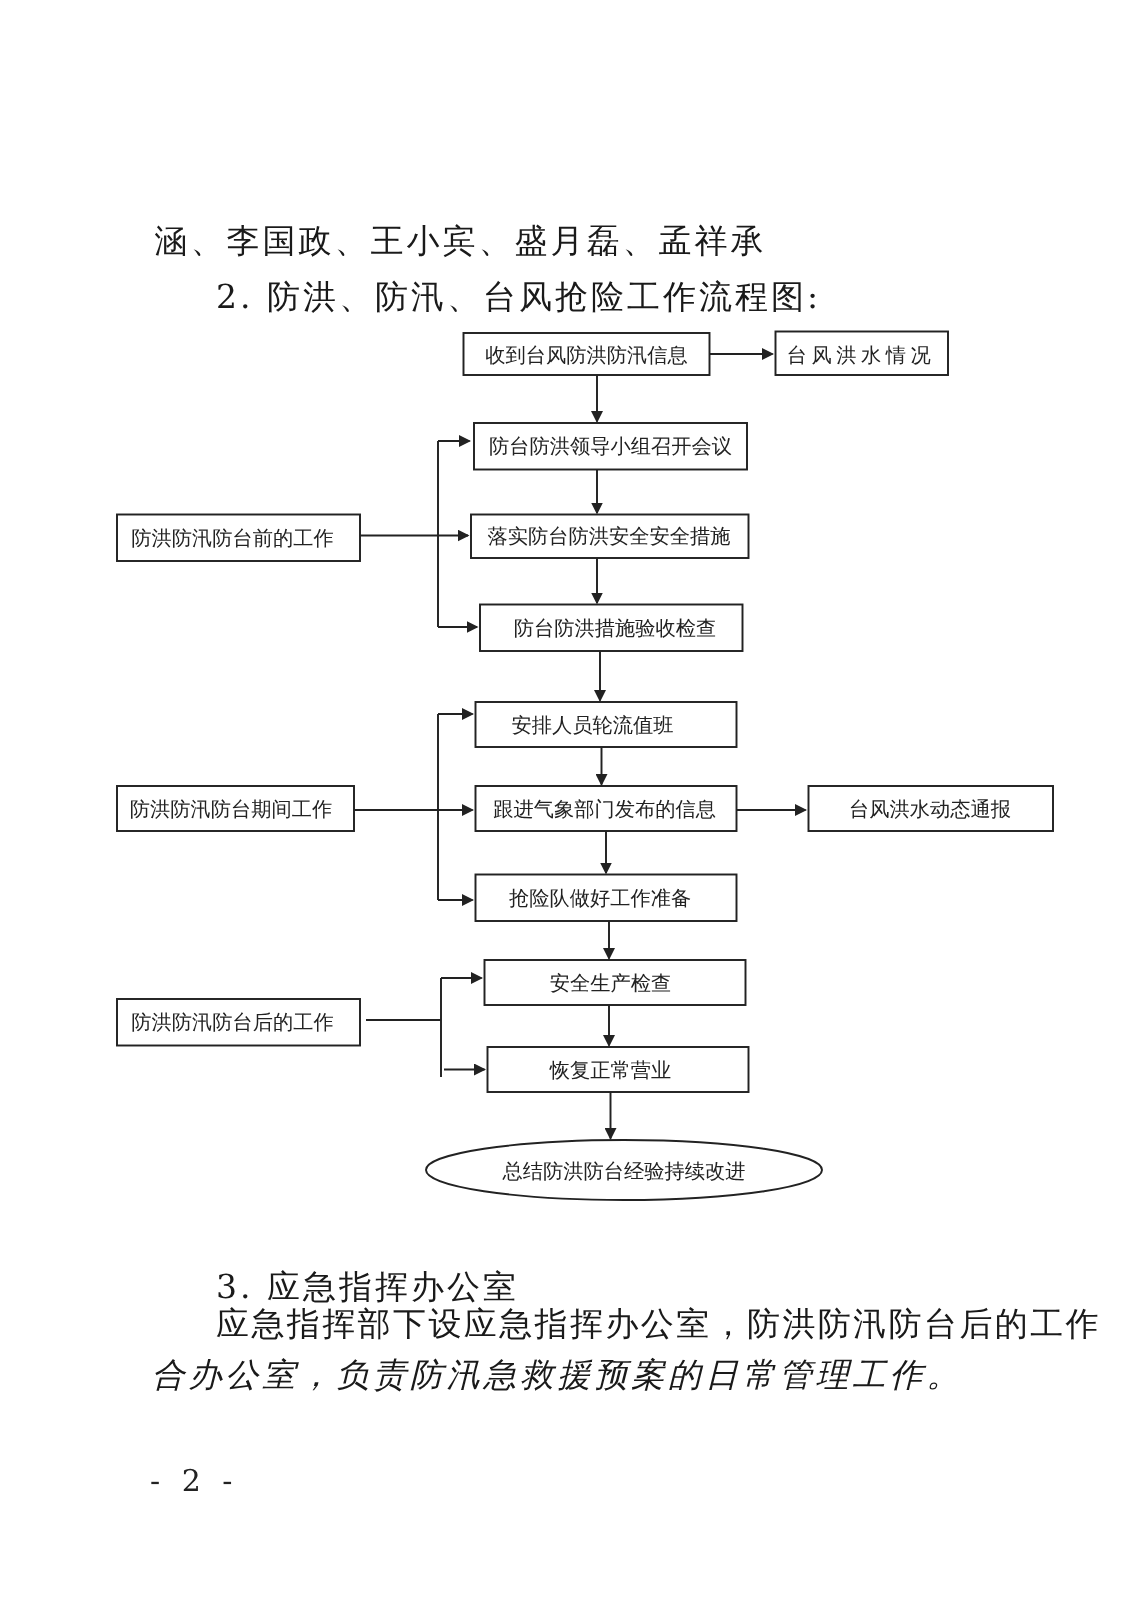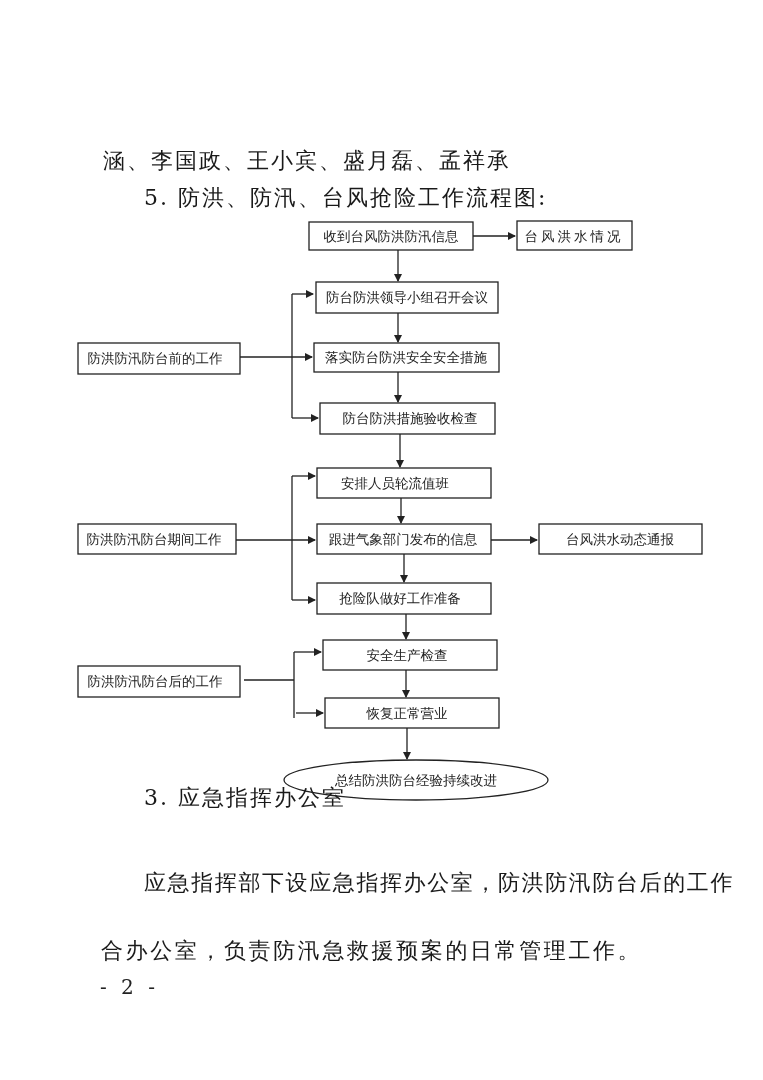--- a/index.html
+++ b/index.html
@@ -9,21 +9,21 @@
   svg { position:absolute; left:0; top:0; }
   .box { fill:#ffffff; stroke:#222; stroke-width:1.3; }
   .ln { stroke:#222; stroke-width:1.3; fill:none; }
   .lbl { font-family:"DejaVu Sans","Liberation Sans",sans-serif; font-size:13.5px; fill:#222; }
   .pageno { position:absolute; font-size:20px; color:#222; letter-spacing:4px; }
 </style>
 </head>
 <body>
 
 <div class="para" style="left:103px; top:146px;font-family:Liberation Mono, monospace;">涵、李国政、王小宾、盛月磊、孟祥承</div>
-<div class="para" style="left:144px; top:183px;">5. 防洪、防汛、台风抢险工作流程图:</div>
+<div class="para" style="left:144px; top:183px;">2. 防洪、防汛、台风抢险工作流程图:</div>
 
 <svg width="763" height="1080">
   <defs>
     <marker id="ah" markerWidth="8" markerHeight="8" refX="7" refY="4" orient="auto" markerUnits="userSpaceOnUse">
       <path d="M0,0 L8,4 L0,8 z" fill="#222"></path>
     </marker>
   </defs>
 
   <g>
     <line class="ln" x1="473" y1="236" x2="515" y2="236" marker-end="url(#ah)"></line>
@@ -112,17 +112,17 @@
     <rect class="box" x="78" y="666" width="162" height="31"></rect>
     <text class="lbl" x="155" y="686" text-anchor="middle">防洪防汛防台后的工作</text>
   </g>
 
   <g>
     <ellipse class="box" cx="416" cy="780" rx="132" ry="20"></ellipse>
     <text class="lbl" x="416" y="785" text-anchor="middle">总结防洪防台经验持续改进</text>
   </g>
 </svg>
 
-<div class="para" style="left:144px; top:783px;text-align:right;">3. 应急指挥办公室</div>
+<div class="para" style="left:144px; top:843px;text-align:right;">3. 应急指挥办公室</div>
 <div class="para" style="left:144px; top:868px; letter-spacing:1.6px;">应急指挥部下设应急指挥办公室，防洪防汛防台后的工作</div>
-<div class="para" style="left:101px; top:936px; letter-spacing:2.6px;">合办公室，负责防汛急救援预案的日常管理工作。</div>
+<div class="para" style="left:101px; top:902px; letter-spacing:2.6px;font-style:italic;">合办公室，负责防汛急救援预案的日常管理工作。</div>
 
 <div class="pageno" style="left:100px; top:975px;">- 2 -</div>
 
 </body></html>

